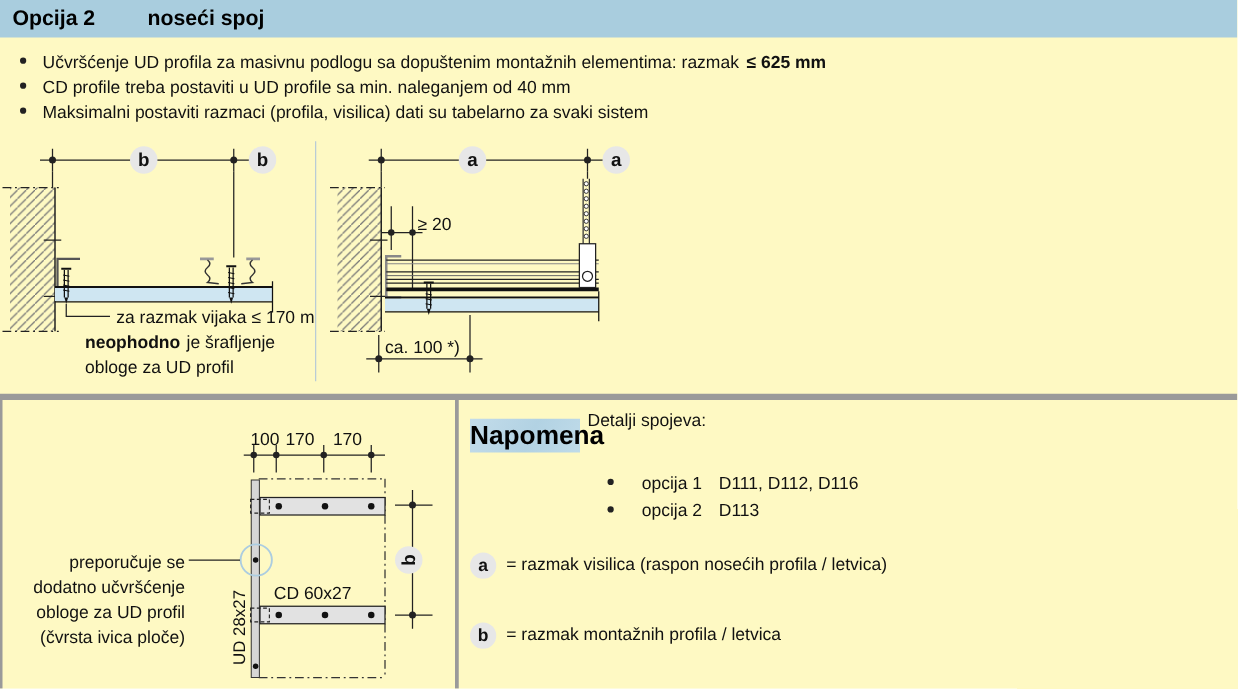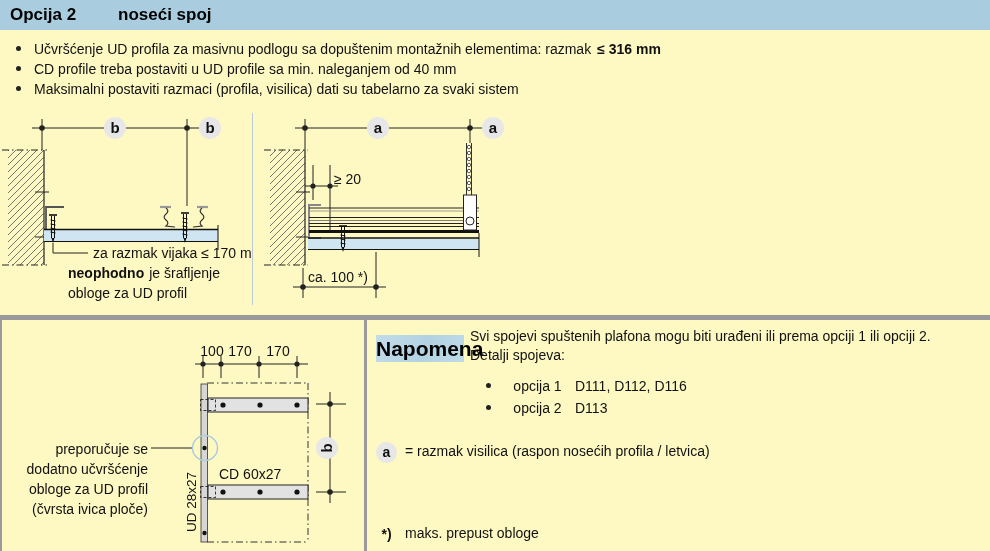--- a/index.html
+++ b/index.html
@@ -46,21 +46,21 @@
 
 <div class="page">
 
   <div class="hdr">
     <span class="t1">Opcija 2</span>
     <span class="t2">noseći spoj</span>
   </div>
 
   <div class="bullets">
     <div class="brow">
-      <span class="bdot"></span><span>Učvršćenje UD profila za masivnu podlogu sa dopuštenim montažnih elementima: razmak</span><span class="bb">≤ 316 mm</span>
+      <span class="bdot"></span><span>Učvršćenje UD profila za masivnu podlogu sa dopuštenim montažnih elementima: razmak</span><span class="bb">≤ 625 mm</span>
     </div>
     <div class="brow">
       <span class="bdot"></span><span>CD profile treba postaviti u UD profile sa min. naleganjem od 40 mm</span>
     </div>
     <div class="brow">
       <span class="bdot"></span><span>Maksimalni postaviti razmaci (profila, visilica) dati su tabelarno za svaki sistem</span>
     </div>
   </div>
 
   <svg class="svgbox" style="top:110px;left:0;" width="252" height="205" viewBox="0 0 252 205">
@@ -310,30 +310,29 @@
     </g>
     <g transform="translate(327,128)">
       <circle r="11" fill="#e7e7e7"></circle>
       <text transform="rotate(-90)" y="5" text-anchor="middle" font-size="15" font-weight="bold">b</text>
     </g>
   </svg>
 
   <div class="panel">
     <div class="npbox">Napomena</div>
     <div class="nptext">
-      <div>Svi spojevi spuštenih plafona mogu biti urađeni ili prema opciji 1 ili opciji 2.</div>
       <div>Detalji spojeva:</div>
     </div>
     <div class="optrow" style="top:56px;">
       <span class="odot"></span><span class="optname">opcija 1</span><span>D111, D112, D116</span>
     </div>
     <div class="optrow" style="top:78px;">
       <span class="odot"></span><span class="optname">opcija 2</span><span>D113</span>
     </div>
     <div class="lrow" style="top:121px;">
       <span class="lsym">a</span><span class="ltext">= razmak visilica (raspon nosećih profila / letvica)</span>
     </div>
-    <div class="lrow" style="top:203px;">
-      <span class="lsym-plain">*)</span><span class="ltext">maks. prepust obloge</span>
+    <div class="lrow" style="top:177px;">
+      <span class="lsym">b</span><span class="ltext">= razmak montažnih profila / letvica</span>
     </div>
   </div>
 
 </div>
 
 </body></html>

